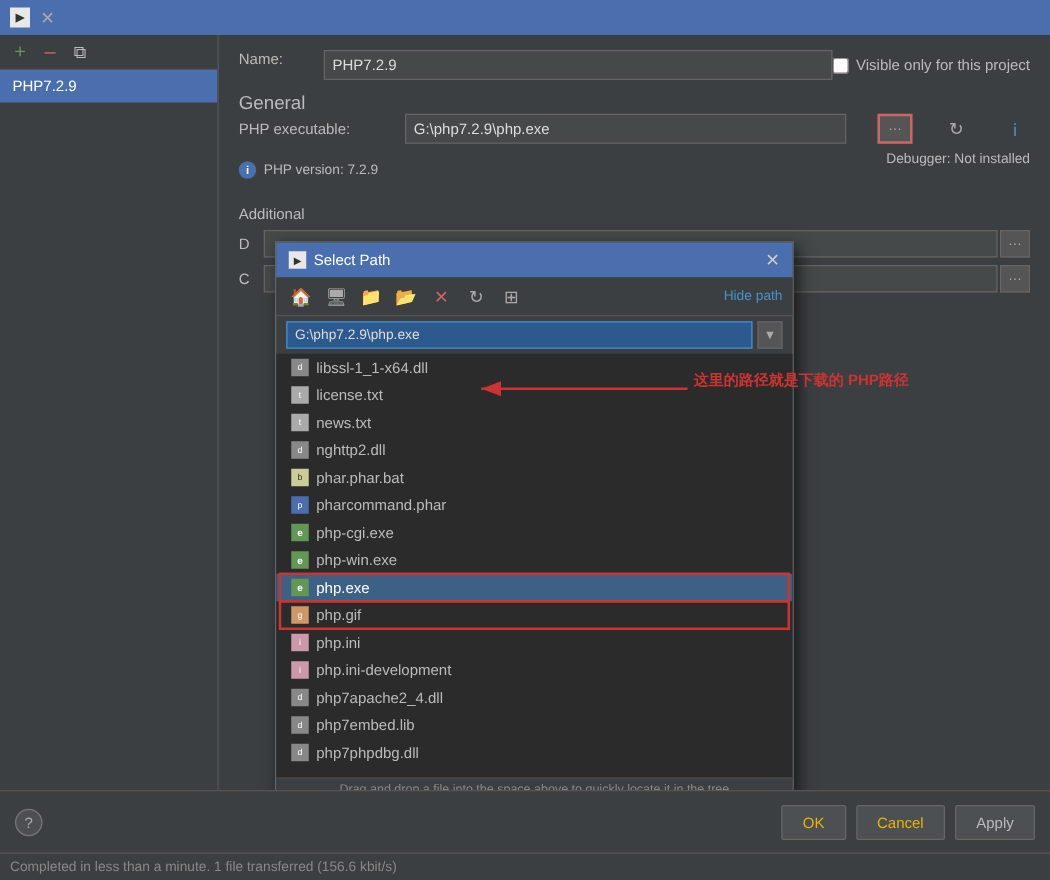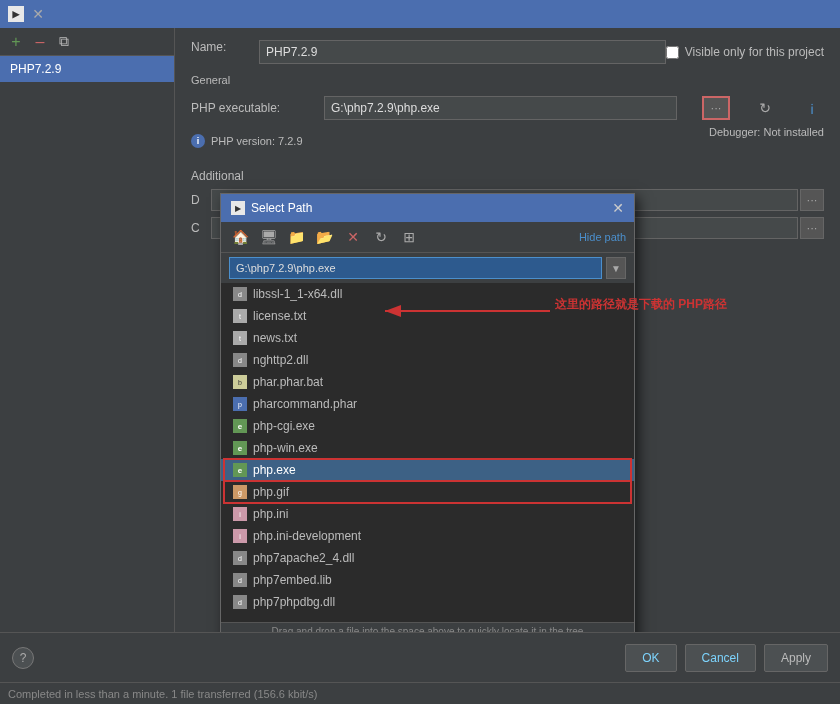--- a/index.html
+++ b/index.html
@@ -120,22 +120,21 @@
       border: 1px solid #646464;
       color: #ddd;
       height: 24px;
       padding: 0 6px;
       font-size: 12px;
       outline: none;
     }
 
     .section-title {
       color: #bbb;
-      font-size: 11px;
-      margin-bottom: 10px;
+      font-size: 15px;
     }
 
     .php-exec-row {
       display: flex;
       align-items: center;
       margin-bottom: 6px;
       gap: 23px;
     }
     .php-exec-label {
       color: #bbb;
@@ -252,21 +251,21 @@
       cursor: pointer;
       display: flex; align-items: center; justify-content: center;
       font-size: 12px;
       margin-right: auto;
     }
     .dialog-btn {
       padding: 4px 16px;
       height: 28px;
       border: 1px solid #666;
       background: #4c5052;
-      color: #7dd3fc;
+      color: #eab308;
       cursor: pointer;
       font-size: 12px;
       border-radius: 2px;
     }
     .dialog-btn.apply {
       background: #4c5052;
       color: #bbb;
     }
 
     

